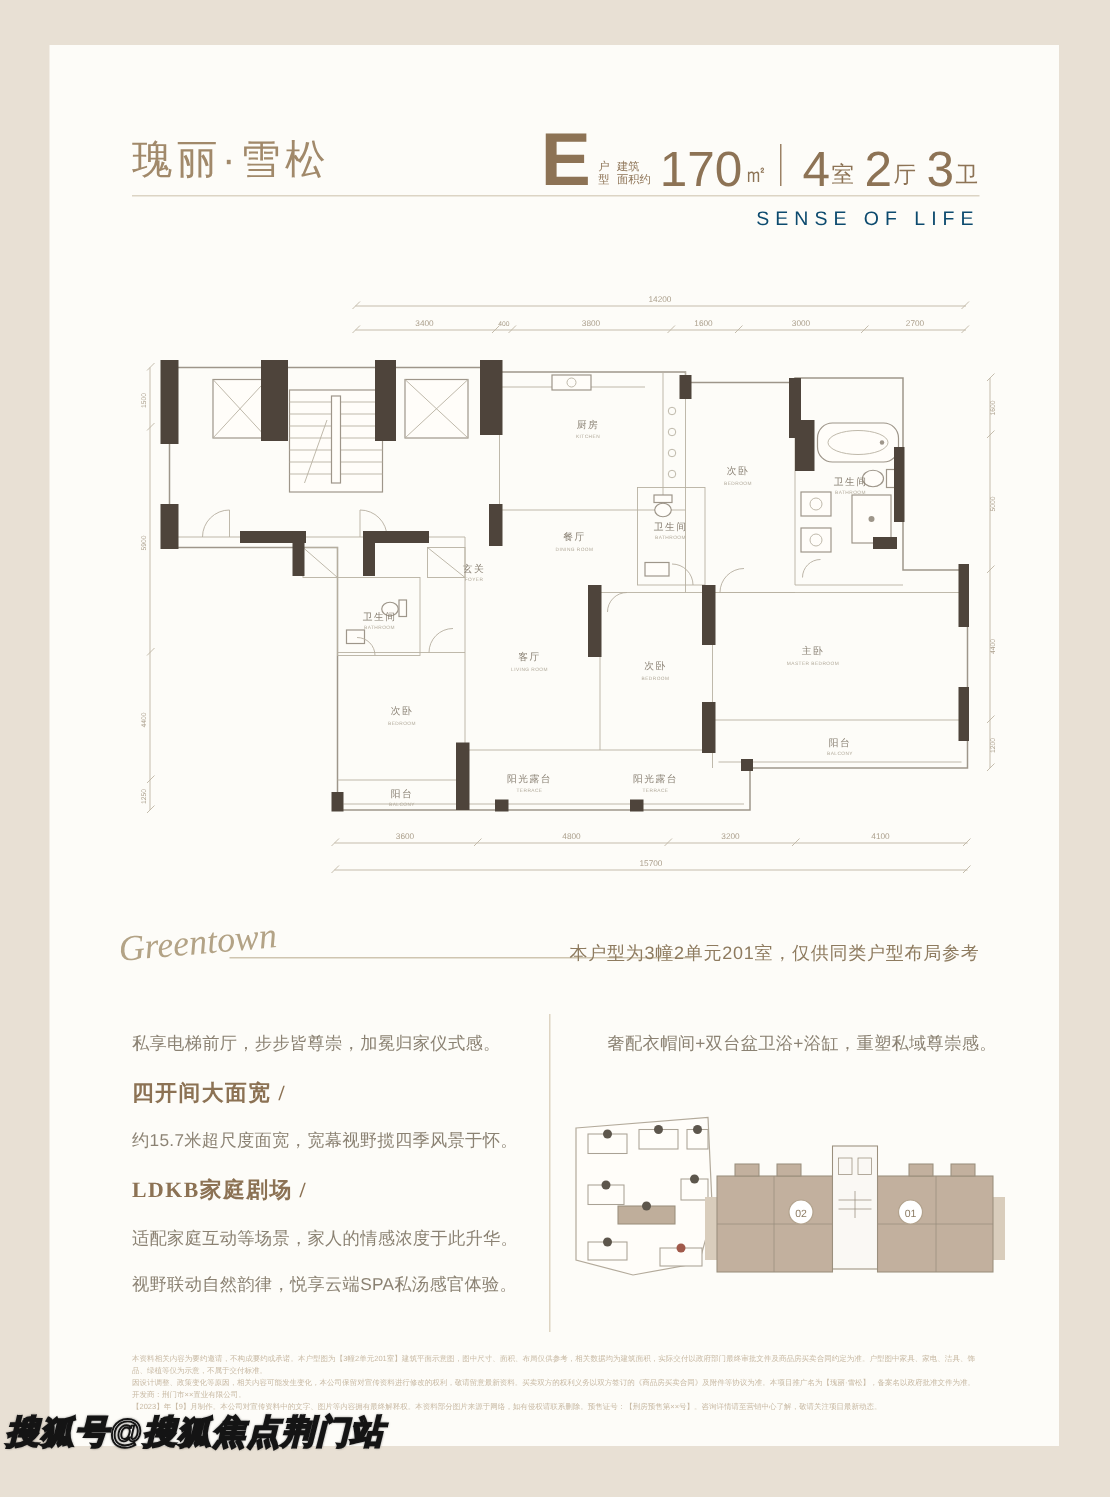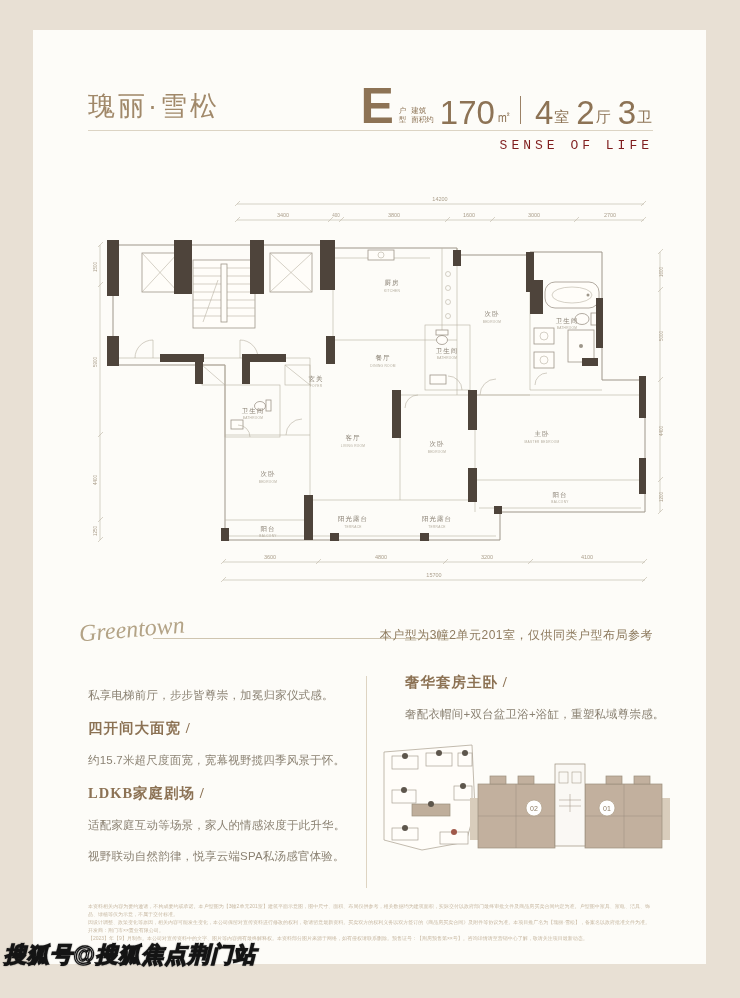--- a/index.html
+++ b/index.html
@@ -9,21 +9,21 @@
   .header{position:absolute;left:55px;top:40px;right:53px;height:56px;display:flex;justify-content:space-between;align-items:flex-end;}
   .project-name{font-size:27px;letter-spacing:3px;color:#a1896a;padding-bottom:2px;}
   .unit-info{display:flex;align-items:flex-end;color:#8d7355;}
   .unit-letter{font-size:50px;line-height:0.8;font-weight:700;}
   .vlabel{display:flex;flex-direction:column;font-size:7.5px;line-height:9px;margin:0 0 2px 5px;color:#8d7355;}
   .num-lg{font-size:33px;line-height:0.82;margin-left:6px;}
   .unit-sup{font-size:16px;margin:0 2px 1px 1px;line-height:1;}
   .vbar{width:1px;height:28px;background:#9b8165;margin:0 8px 2px 6px;}
   .unit-sm{font-size:15px;margin:0 1px 2px 1px;line-height:1;}
   .header-rule{position:absolute;left:55px;right:53px;top:100px;height:1px;background:#dcd4c4;}
-  .slogan{position:absolute;right:53px;top:108px;font-size:13px;letter-spacing:4px;color:#7f1d1d;font-family:Liberation Mono, monospace;}
+  .slogan{position:absolute;right:53px;top:108px;font-size:13px;letter-spacing:4px;color:#0c4a6e;font-family:Liberation Sans, sans-serif;}
   
   svg.floorplan{position:absolute;left:57px;top:160px;}
   .w-thin{stroke:#9e968a;stroke-width:1;fill:none;}
   .w-lite{stroke:#b8b1a2;stroke-width:0.6;fill:none;}
   .w-dark{fill:#4e443b;stroke:none;}
   .fixt{stroke:#9e968a;stroke-width:0.8;fill:#fffdf9;}
   .arc{stroke:#b5ae9f;stroke-width:0.6;fill:none;}
   .rlabel{font-size:6.5px;fill:#8a8174;text-anchor:middle;letter-spacing:1px;}
   .rlabel-en{font-size:3.2px;fill:#b3ab9c;text-anchor:middle;letter-spacing:0.3px;}
   .dim{stroke:#beb5a4;stroke-width:0.6;}
@@ -322,21 +322,20 @@
         <div class="f-title">LDKB家庭剧场 /</div>
         <div class="f-desc">适配家庭互动等场景，家人的情感浓度于此升华。</div>
       </div>
       <div class="feature">
         <div class="f-desc">视野联动自然韵律，悦享云端SPA私汤感官体验。</div>
       </div>
     </div>
     <div class="col-divider"></div>
     <div class="features-right">
       <div class="feature">
-        <div class="f-title">奢华套房主卧 /</div>
         <div class="f-desc">奢配衣帽间+双台盆卫浴+浴缸，重塑私域尊崇感。</div>
       </div>
     </div>
 
     <svg class="sitemap" width="100" height="112" viewBox="0 0 100 112">
       <polygon points="4,10 92,3 95,68 86,100 42,108 4,98" fill="#fffdf9" stroke="#b3aa9b" stroke-width="0.8"></polygon>
       <g>
         <rect class="sm-bld" x="12" y="14" width="26" height="13"></rect>
           <circle cx="25" cy="14" r="3" fill="#5d564c"></circle>
         <rect class="sm-bld" x="46" y="11" width="26" height="13"></rect>

